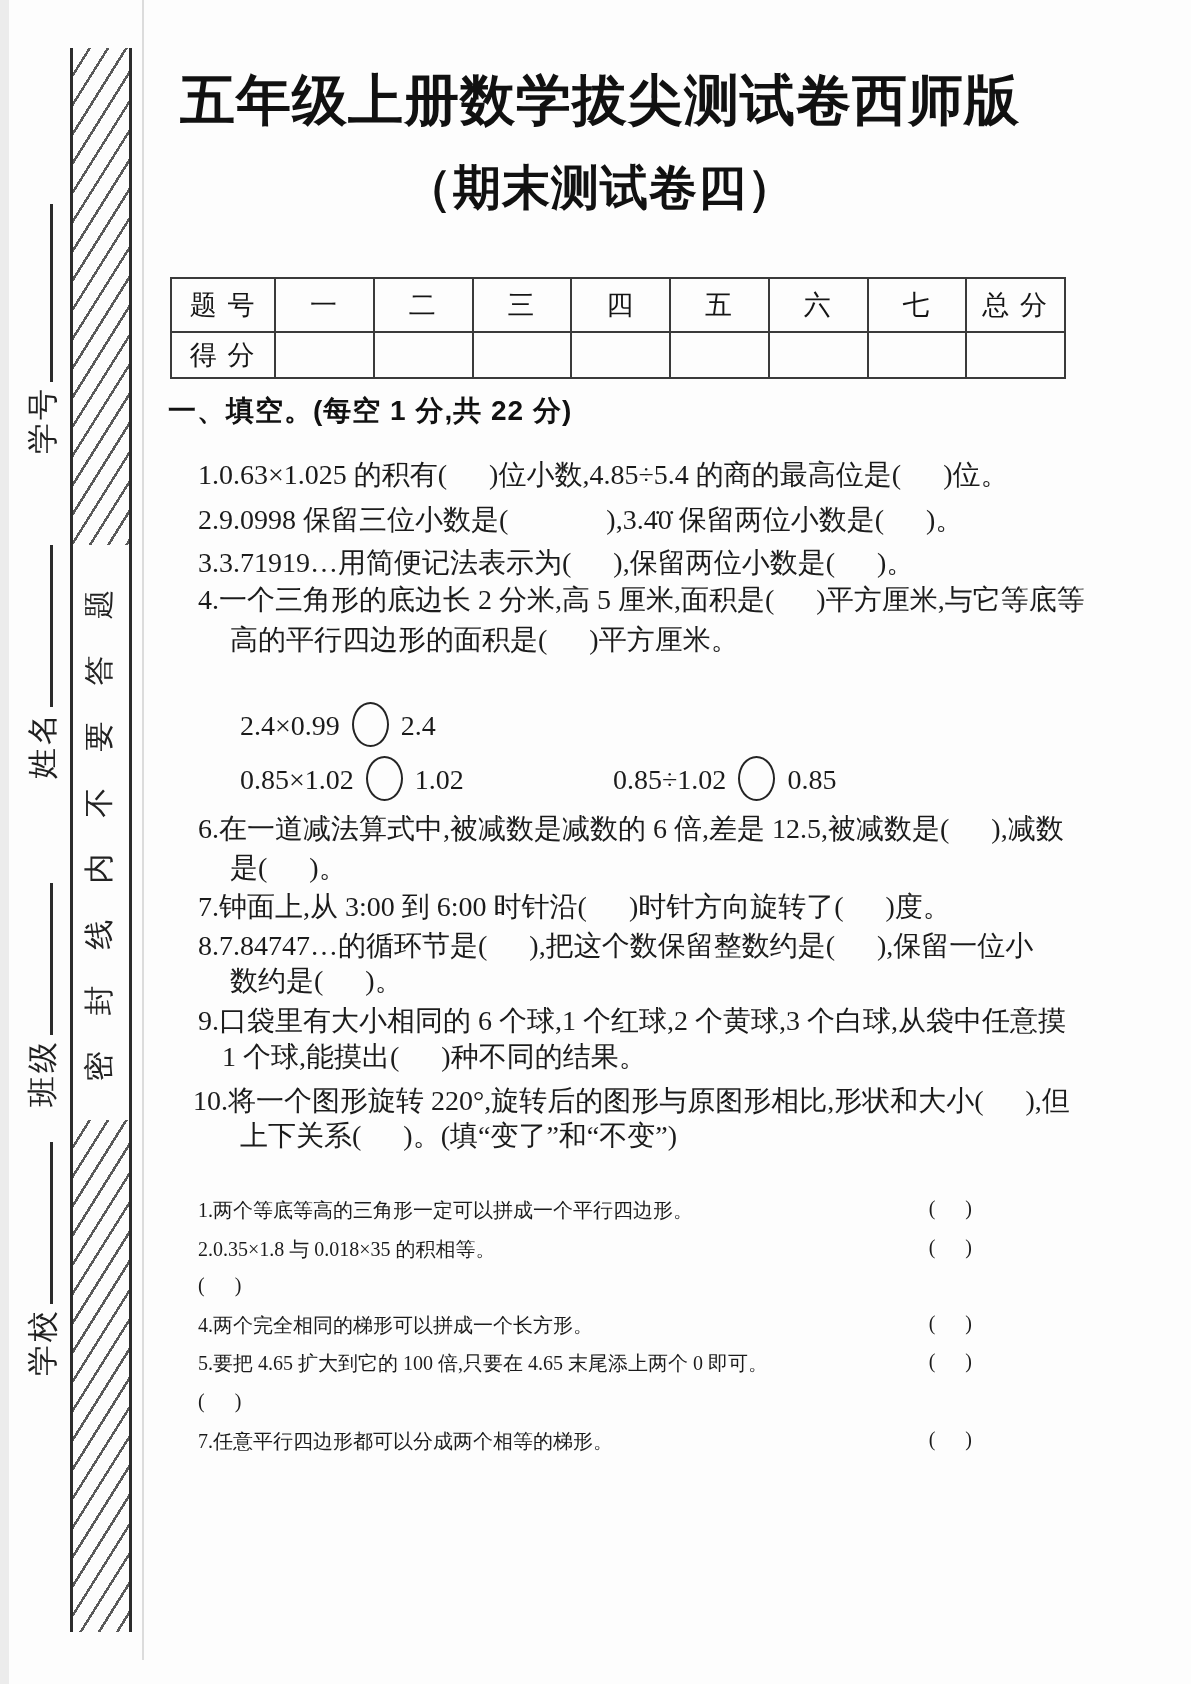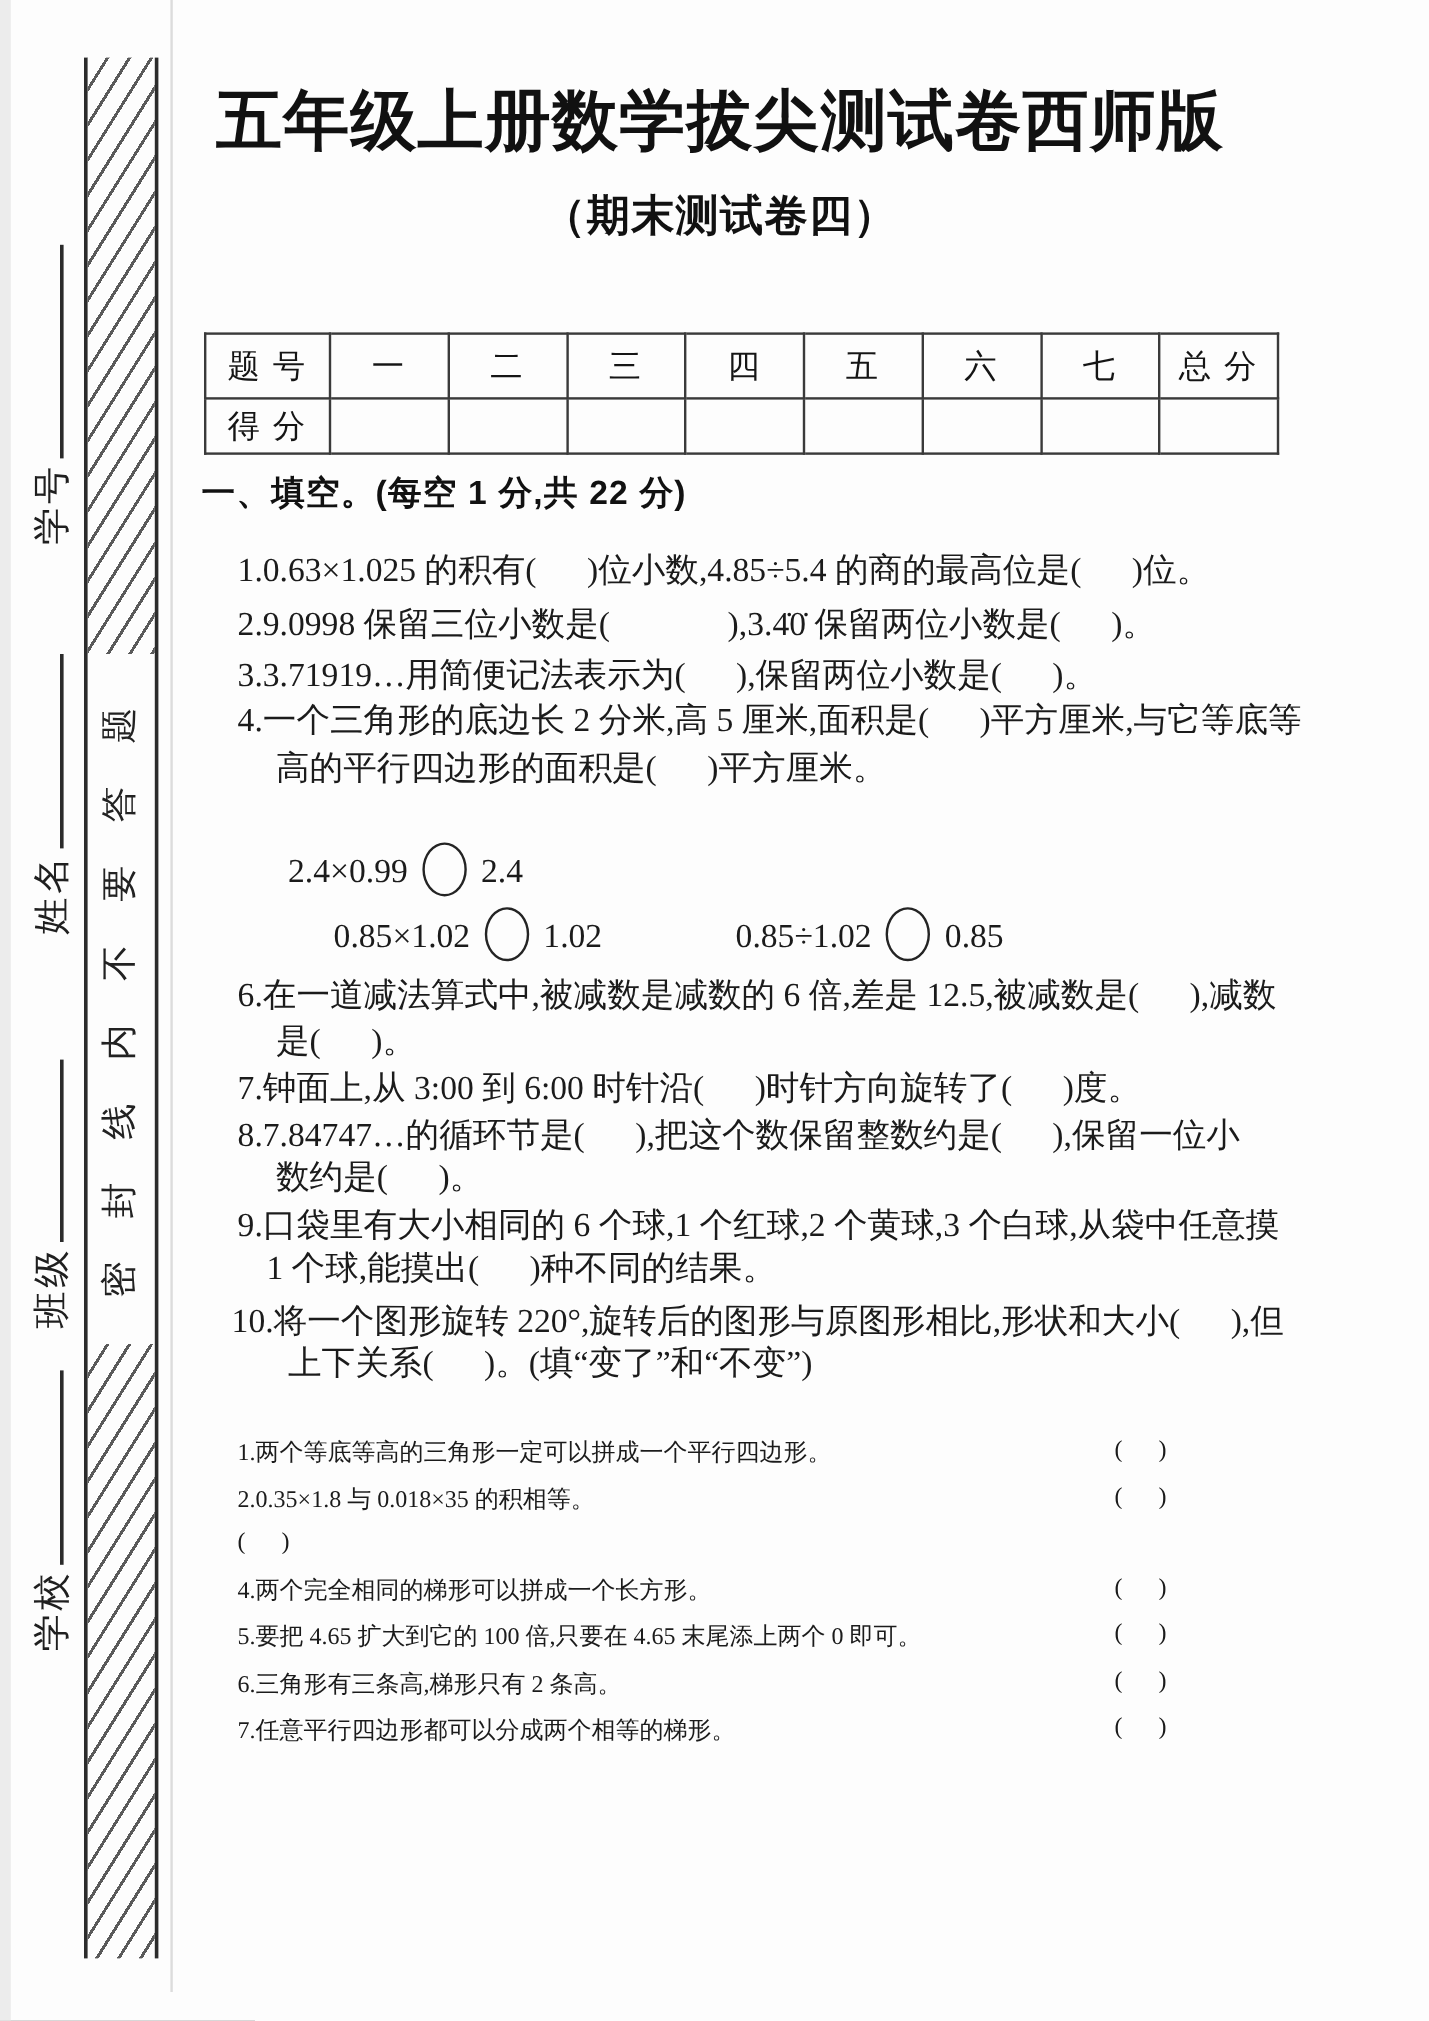--- a/index.html
+++ b/index.html
@@ -46,21 +46,21 @@
 
   
   .title1{
     position:absolute; left:125px; top:64px; width:950px; text-align:center;
     font-family:"Liberation Sans","DejaVu Sans",sans-serif;
     font-weight:700; font-size:55px; letter-spacing:1px; color:#111;
   }
   .title2{
     position:absolute; left:125px; top:156px; width:950px; text-align:center;
     font-family:"Liberation Sans","DejaVu Sans",sans-serif;
-    font-weight:700; font-size:36px; letter-spacing:1px; color:#111;
+    font-weight:700; font-size:48px; letter-spacing:1px; color:#111;
   }
 
   
   .score-table{
     position:absolute; left:170px; top:277px; width:896px;
     border-collapse:collapse; table-layout:fixed;
     font-size:27px; color:#151515;
   }
   .score-table td{
     border:2px solid #3a3a3a; text-align:center; padding:0;
@@ -145,35 +145,35 @@
 
   <div class="line sec-head" style="left:168px; top:392px;">一、填空。(每空 1 分,共 22 分)</div>
 
   <div class="line" style="left:198px; top:456px;">1.0.63×1.025 的积有(      )位小数,4.85÷5.4 的商的最高位是(      )位。</div>
   <div class="line" style="left:198px; top:501px;">2.9.0998 保留三位小数是(              ),3.4̇0̇ 保留两位小数是(      )。</div>
   <div class="line" style="left:198px; top:544px;">3.3.71919…用简便记法表示为(      ),保留两位小数是(      )。</div>
   <div class="line" style="left:198px; top:581px;">4.一个三角形的底边长 2 分米,高 5 厘米,面积是(      )平方厘米,与它等底等</div>
   <div class="line" style="left:230px; top:621px;">高的平行四边形的面积是(      )平方厘米。</div>
 
   <div class="line" style="left:240px; top:702px;"><span>2.4×0.99</span><span class="cmp-circle"></span><span>2.4</span></div>
-  <div class="line" style="left:240px; top:756px;margin-left:38px;"><span>0.85×1.02</span><span class="cmp-circle"></span><span>1.02</span></div>
+  <div class="line" style="left:240px; top:756px;"><span>0.85×1.02</span><span class="cmp-circle"></span><span>1.02</span></div>
   <div class="line" style="left:613px; top:756px;"><span>0.85÷1.02</span><span class="cmp-circle"></span><span>0.85</span></div>
 
   <div class="line" style="left:198px; top:810px;">6.在一道减法算式中,被减数是减数的 6 倍,差是 12.5,被减数是(      ),减数</div>
   <div class="line" style="left:230px; top:849px;">是(      )。</div>
   <div class="line" style="left:198px; top:888px;">7.钟面上,从 3:00 到 6:00 时针沿(      )时针方向旋转了(      )度。</div>
   <div class="line" style="left:198px; top:927px;">8.7.84747…的循环节是(      ),把这个数保留整数约是(      ),保留一位小</div>
   <div class="line" style="left:230px; top:962px;">数约是(      )。</div>
   <div class="line" style="left:198px; top:1002px;">9.口袋里有大小相同的 6 个球,1 个红球,2 个黄球,3 个白球,从袋中任意摸</div>
   <div class="line" style="left:222px; top:1038px;">1 个球,能摸出(      )种不同的结果。</div>
   <div class="line" style="left:193px; top:1082px;">10.将一个图形旋转 220°,旋转后的图形与原图形相比,形状和大小(      ),但</div>
   <div class="line" style="left:240px; top:1117px;">上下关系(      )。(填“变了”和“不变”)</div>
 
 
   <div class="judge-row" style="top:1197px;"><span>1.两个等底等高的三角形一定可以拼成一个平行四边形。</span><span>(      )</span></div>
   <div class="judge-row" style="top:1236px;"><span>2.0.35×1.8 与 0.018×35 的积相等。</span><span>(      )</span></div>
   <div class="judge-row" style="top:1274px;"><span>(      )</span></div>
   <div class="judge-row" style="top:1312px;"><span>4.两个完全相同的梯形可以拼成一个长方形。</span><span>(      )</span></div>
   <div class="judge-row" style="top:1350px;"><span>5.要把 4.65 扩大到它的 100 倍,只要在 4.65 末尾添上两个 0 即可。</span><span>(      )</span></div>
-  <div class="judge-row" style="top:1390px;"><span>6.三角形有三条高,梯形只有 2 条高。</span><span>(      )</span></div>
+  <div class="judge-row" style="top:1390px;"><span>(      )</span></div>
   <div class="judge-row" style="top:1428px;"><span>7.任意平行四边形都可以分成两个相等的梯形。</span><span>(      )</span></div>
 
 </div>
 
 </body></html>

